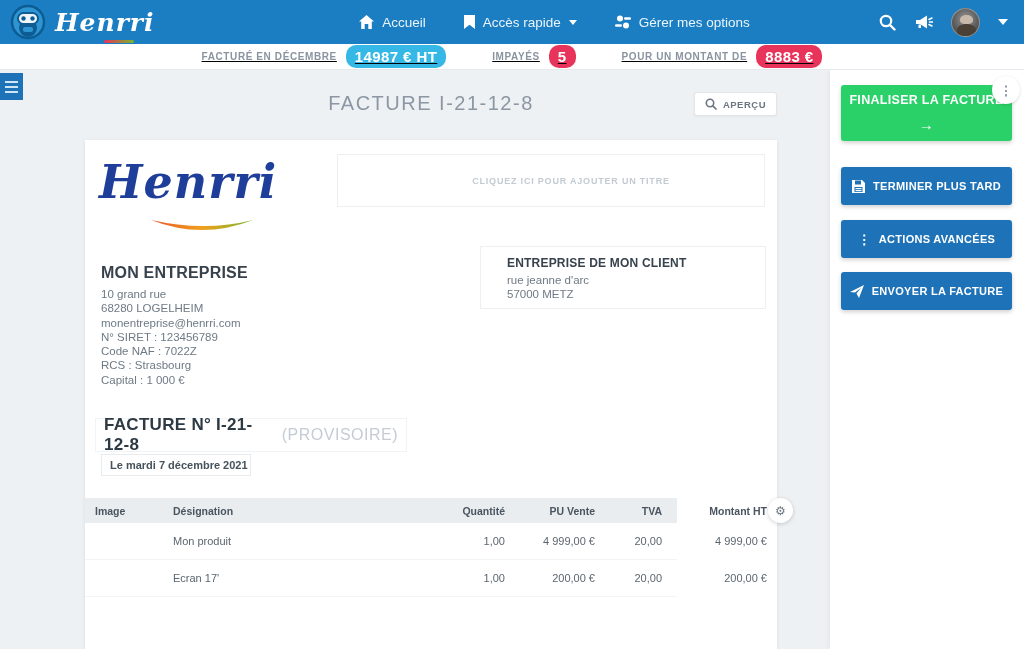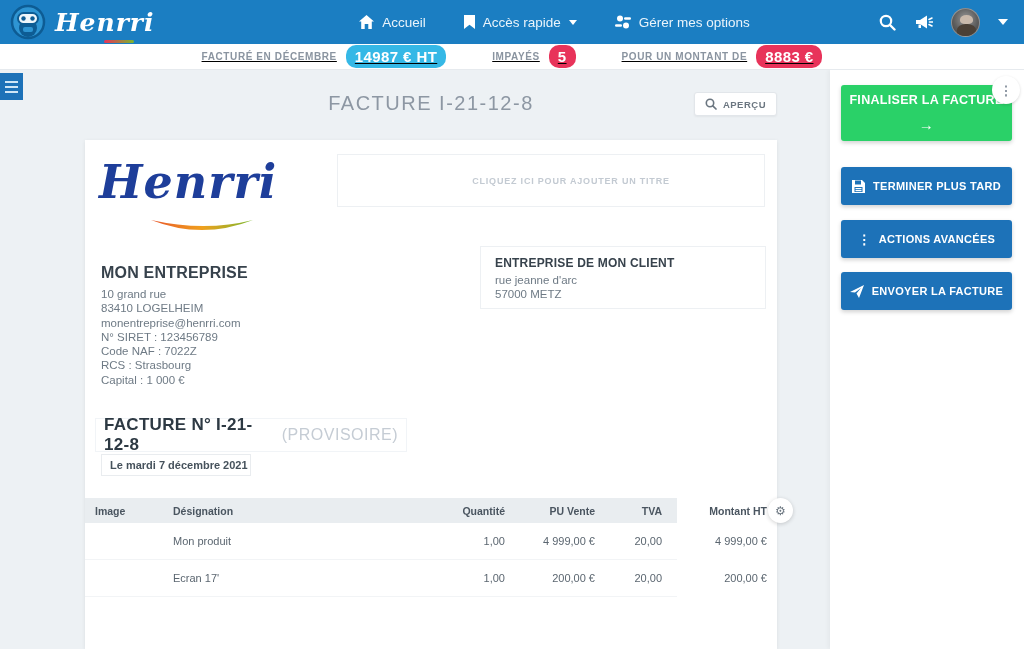--- a/index.html
+++ b/index.html
@@ -64,21 +64,21 @@
 
   .title-placeholder { position:absolute; left:252px; top:14px; width:428px; height:53px;
     border:1px solid #edf0f3; display:flex; align-items:center; justify-content:center; cursor:text;padding-left:40px; }
   .title-placeholder span { font-size:9px; color:#c3cad2; letter-spacing:.8px; font-weight:bold; }
 
   .company { position:absolute; left:16px; top:124px; width:300px; cursor:pointer; }
   .company .name { font-size:16px; font-weight:bold; color:#37424c; margin-bottom:5px; letter-spacing:.2px; }
   .company .line, .client .line { font-size:11.5px; color:#6e7a85; line-height:14.3px; }
 
   .client { position:absolute; left:395px; top:106px; width:286px; height:63px;
-    border:1px solid #edf0f3; padding:9px 14px; cursor:pointer; }
+    border:1px solid #edf0f3; padding:9px 26px; cursor:pointer; }
   .client .name { font-size:12px; font-weight:bold; color:#37424c; margin-bottom:3px; letter-spacing:.2px; }
 
   .facture-line { position:absolute; left:10px; top:278px; width:312px; height:34px;
     border:1px solid #f1f4f7; display:flex; align-items:center; gap:12px; padding:8px 8px; cursor:text; }
   .facture-number { font-size:17px; font-weight:bold; color:#2d3943; letter-spacing:.3px; }
   .facture-status { font-size:16px; color:#c5ccd4; letter-spacing:.5px; }
 
   .date-box { position:absolute; left:16px; top:314px; width:150px; height:22px;
     border:1px solid #e9ecef; font-size:11px; font-weight:bold; color:#46525c;
     line-height:20px; padding-left:8px; cursor:pointer; }
@@ -235,21 +235,21 @@
       </span>
     </div>
 
     <div class="title-placeholder">
       <span>CLIQUEZ ICI POUR AJOUTER UN TITRE</span>
     </div>
 
     <div class="company">
       <div class="name">MON ENTREPRISE</div>
       <div class="line">10 grand rue</div>
-      <div class="line">83410 LOGELHEIM</div>
+      <div class="line">68280 LOGELHEIM</div>
       <div class="line">monentreprise@henrri.com</div>
       <div class="line">N° SIRET : 123456789</div>
       <div class="line">Code NAF : 7022Z</div>
       <div class="line">RCS : Strasbourg</div>
       <div class="line">Capital : 1 000 €</div>
     </div>
 
     <div class="client">
       <div class="name">ENTREPRISE DE MON CLIENT</div>
       <div class="line">rue jeanne d'arc</div>

